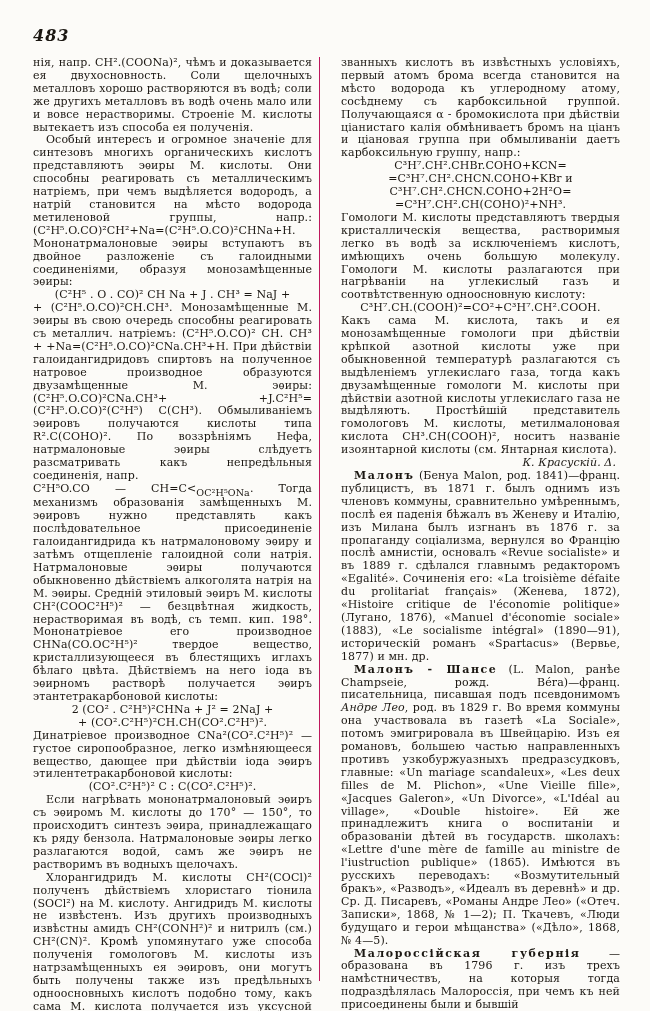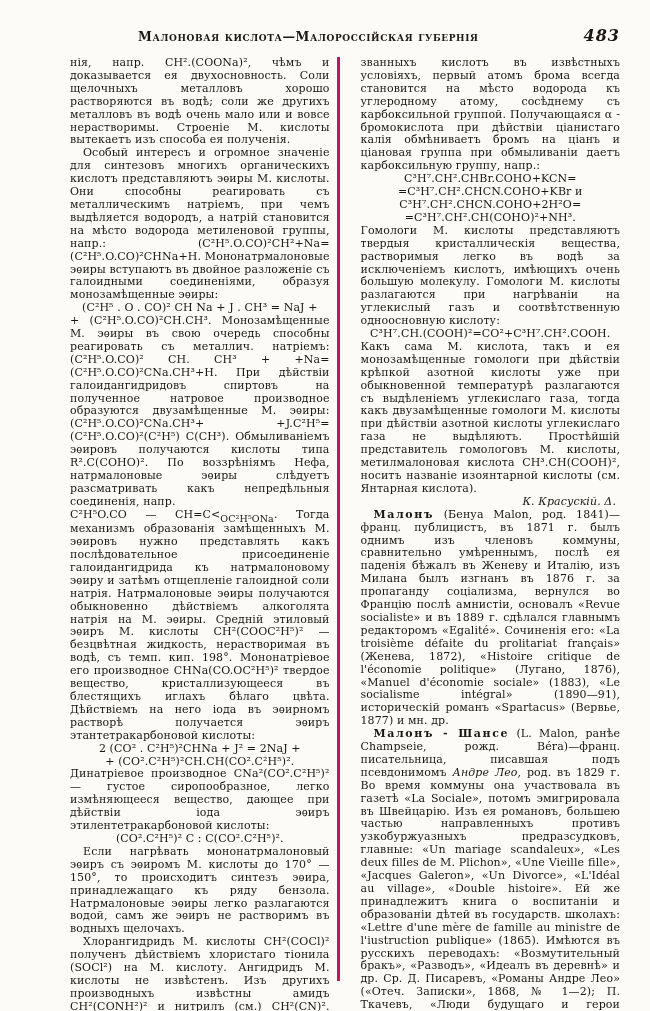--- a/index.html
+++ b/index.html
@@ -29,21 +29,21 @@
   .content{
     position:absolute;top:57px;left:33px;right:30px;bottom:30px;
     display:flex;
   }
   .col{
     width:50%;
     font-size:11px;line-height:12.9px;
     text-align:justify;
     letter-spacing:0.1px;
   }
-  .col-left{padding-right:7px;border-right:3px solid #be185d;margin-left:37px;}
+  .col-left{padding-right:7px;border-right:1px solid #be185d;}
   .col-right{padding-left:8px;margin-left:13px;}
   p{margin:0;}
   .indent{text-indent:13px;}
   .formula{text-align:center;text-indent:0;}
   .formula-left{text-align:left;text-indent:0;}
   .headword{font-weight:bold;letter-spacing:1.6px;}
   .ital{font-style:italic;}
   .signature{text-align:right;font-style:italic;padding-right:4px;}
   .stack{
     display:inline-flex;
@@ -54,21 +54,20 @@
     text-align:right;padding-right:42px;font-weight:bold;font-size:11.5px;
     margin-top:2px;
   }
 </style>
 </head>
 <body>
 
 <div class="page">
 
   <div class="running-head">
-    <div class="title">Малоновая кислота—Малороссійская губернія</div>
     <div class="pagenum">483</div>
   </div>
 
   <div class="content">
 
     <div class="col col-left">
       <p>нія, напр. CH².(COONa)², чѣмъ и доказывается ея двухосновность. Соли щелочныхъ металловъ хорошо растворяются въ водѣ; соли же другихъ металловъ въ водѣ очень мало или и вовсе нерастворимы. Строеніе М. кислоты вытекаетъ изъ способа ея полученія.</p>
       <p class="indent">Особый интересъ и огромное значеніе для синтезовъ многихъ органическихъ кислотъ представляютъ эѳиры М. кислоты. Они способны реагировать съ металлическимъ натріемъ, при чемъ выдѣляется водородъ, а натрій становится на мѣсто водорода метиленовой группы, напр.: (C²H⁵.O.CO)²CH²+Na=(C²H⁵.O.CO)²CHNa+H. Мононатрмалоновые эѳиры вступаютъ въ двойное разложеніе съ галоидными соединеніями, образуя монозамѣщенные эѳиры:</p>
       <p class="formula">(C²H⁵ . O . CO)² CH Na + J . CH³ = NaJ +</p>
       <p>+ (C²H⁵.O.CO)²CH.CH³. Монозамѣщенные М. эѳиры въ свою очередь способны реагировать съ металлич. натріемъ: (C²H⁵.O.CO)² CH. CH³ + +Na=(C²H⁵.O.CO)²CNa.CH³+H. При дѣйствіи галоидангидридовъ спиртовъ на полученное натровое производное образуются двузамѣщенные М. эѳиры: (C²H⁵.O.CO)²CNa.CH³+ +J.C²H⁵=(C²H⁵.O.CO)²(C²H⁵) C(CH³). Обмыливаніемъ эѳировъ получаются кислоты типа R².C(COHO)². По воззрѣніямъ Нефа, натрмалоновые эѳиры слѣдуетъ разсматривать какъ непредѣльныя соединенія, напр.</p>

